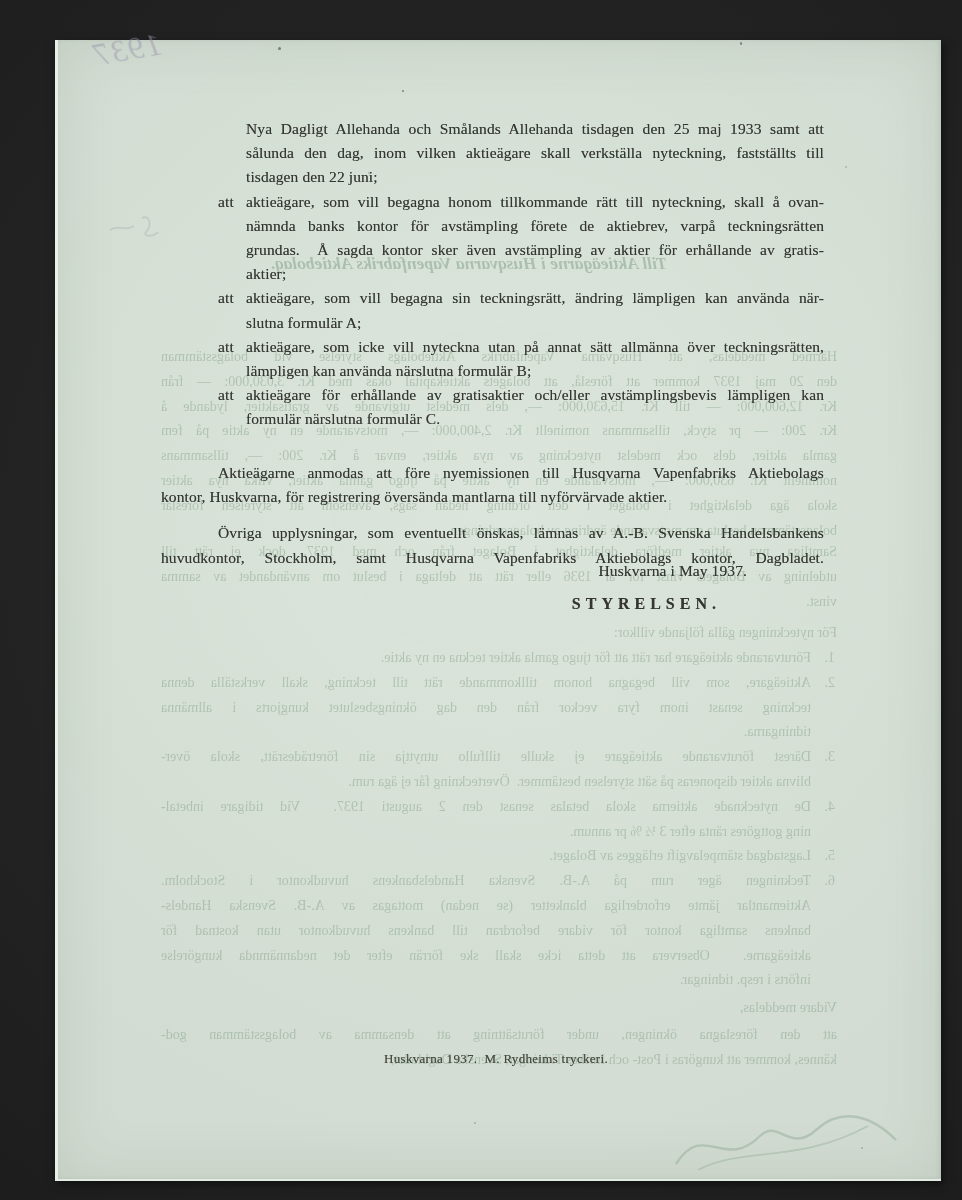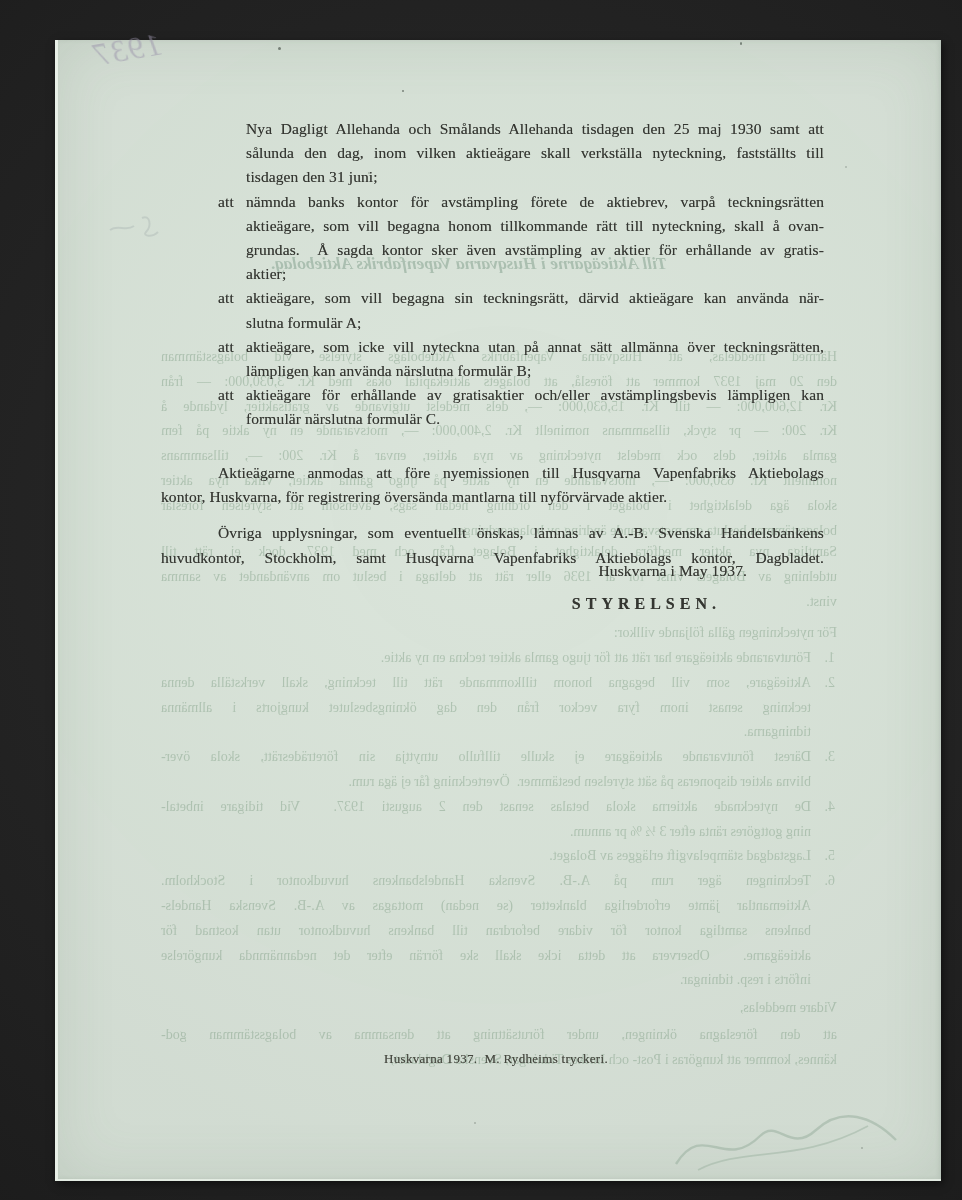--- a/index.html
+++ b/index.html
@@ -120,34 +120,34 @@
       </div>
     </div>
 
     <div class="pencil-year">1937</div>
     <svg class="scribble" width="64" height="34" viewBox="0 0 64 34">
       <path d="M4,22 C12,16 20,24 28,18 M36,10 C44,6 46,18 40,24 C36,28 46,30 52,24" fill="none" stroke="#7e8a90" stroke-width="2"></path>
     </svg>
 
     <div class="flow ink">
       <div class="para-intro">
-        <div class="ln j">Nya Dagligt Allehanda och Smålands Allehanda tisdagen den 25 maj 1930 samt att</div>
+        <div class="ln j">Nya Dagligt Allehanda och Smålands Allehanda tisdagen den 25 maj 1933 samt att</div>
         <div class="ln j">sålunda den dag, inom vilken aktieägare skall verkställa nyteckning, fastställts till</div>
-        <div class="ln">tisdagen den 31 juni;</div>
+        <div class="ln">tisdagen den 22 juni;</div>
       </div>
       <div class="att-item">
         <span class="att-label">att</span>
+        <div class="ln j">aktieägare, som vill begagna honom tillkommande rätt till nyteckning, skall å ovan-</div>
         <div class="ln j">nämnda banks kontor för avstämpling förete de aktiebrev, varpå teckningsrätten</div>
-        <div class="ln j">aktieägare, som vill begagna honom tillkommande rätt till nyteckning, skall å ovan-</div>
         <div class="ln j">grundas.&nbsp; Å sagda kontor sker även avstämpling av aktier för erhållande av gratis-</div>
         <div class="ln">aktier;</div>
       </div>
       <div class="att-item">
         <span class="att-label">att</span>
-        <div class="ln j">aktieägare, som vill begagna sin teckningsrätt, därvid aktieägare kan använda när-</div>
+        <div class="ln j">aktieägare, som vill begagna sin teckningsrätt, ändring lämpligen kan använda när-</div>
         <div class="ln">slutna formulär A;</div>
       </div>
       <div class="att-item">
         <span class="att-label">att</span>
         <div class="ln j">aktieägare, som icke vill nyteckna utan på annat sätt allmänna över teckningsrätten,</div>
         <div class="ln">lämpligen kan använda närslutna formulär B;</div>
       </div>
       <div class="att-item">
         <span class="att-label">att</span>
         <div class="ln j">aktieägare för erhållande av gratisaktier och/eller avstämplingsbevis lämpligen kan</div>

